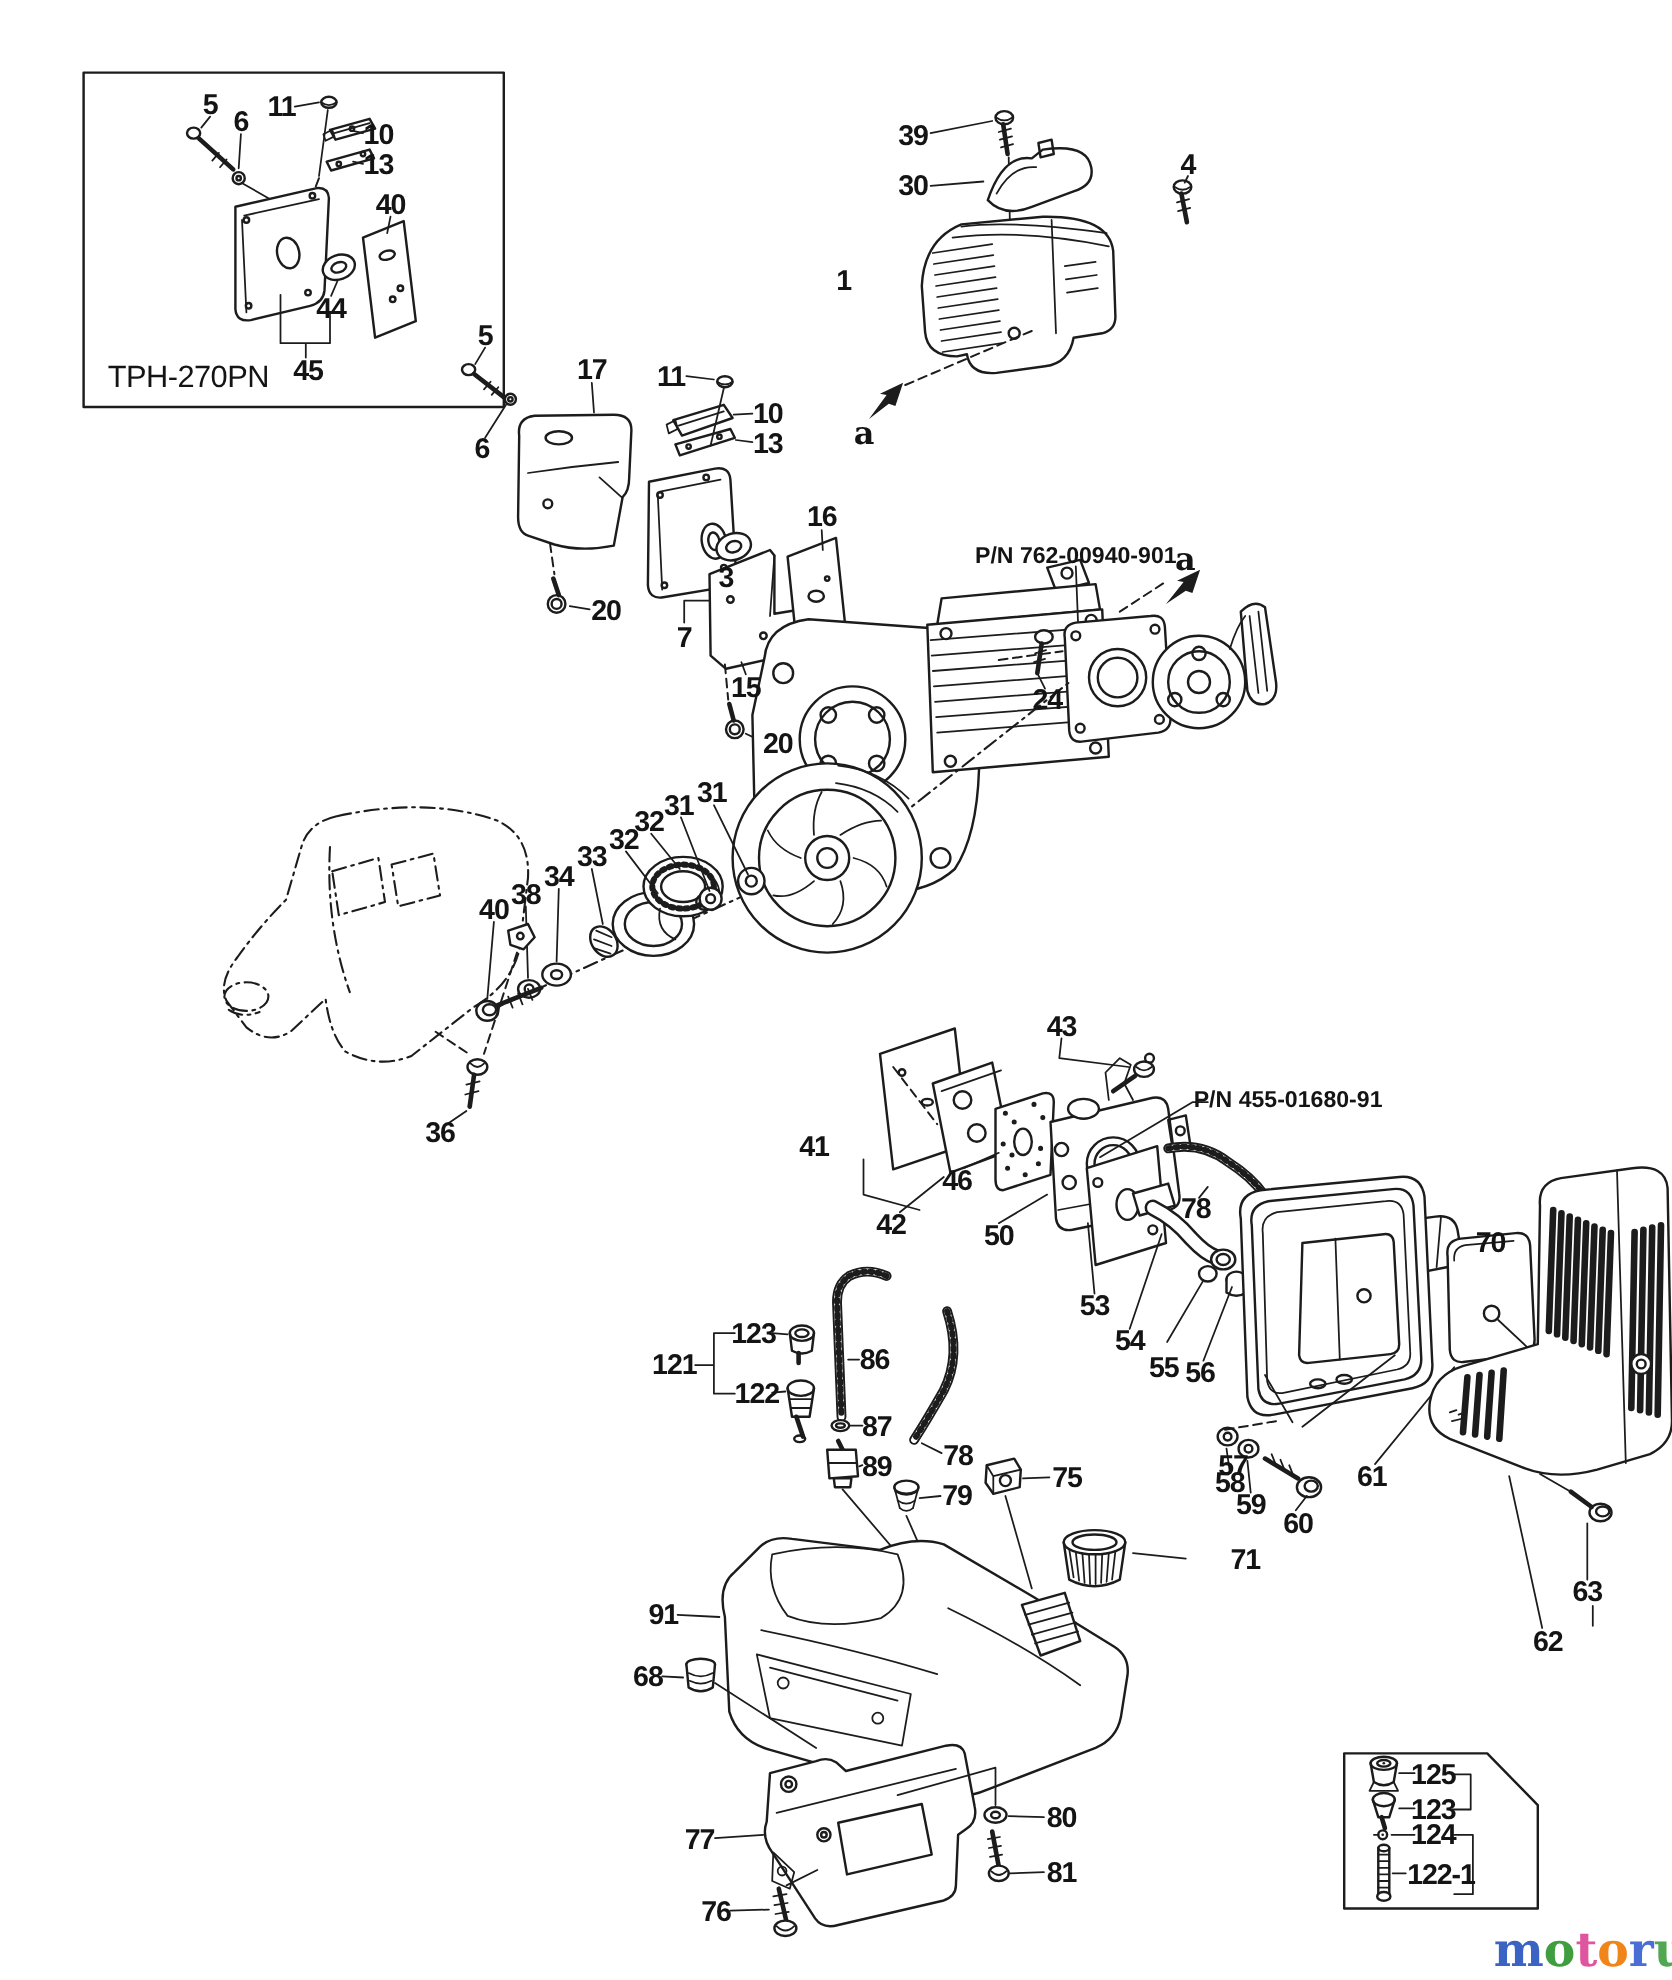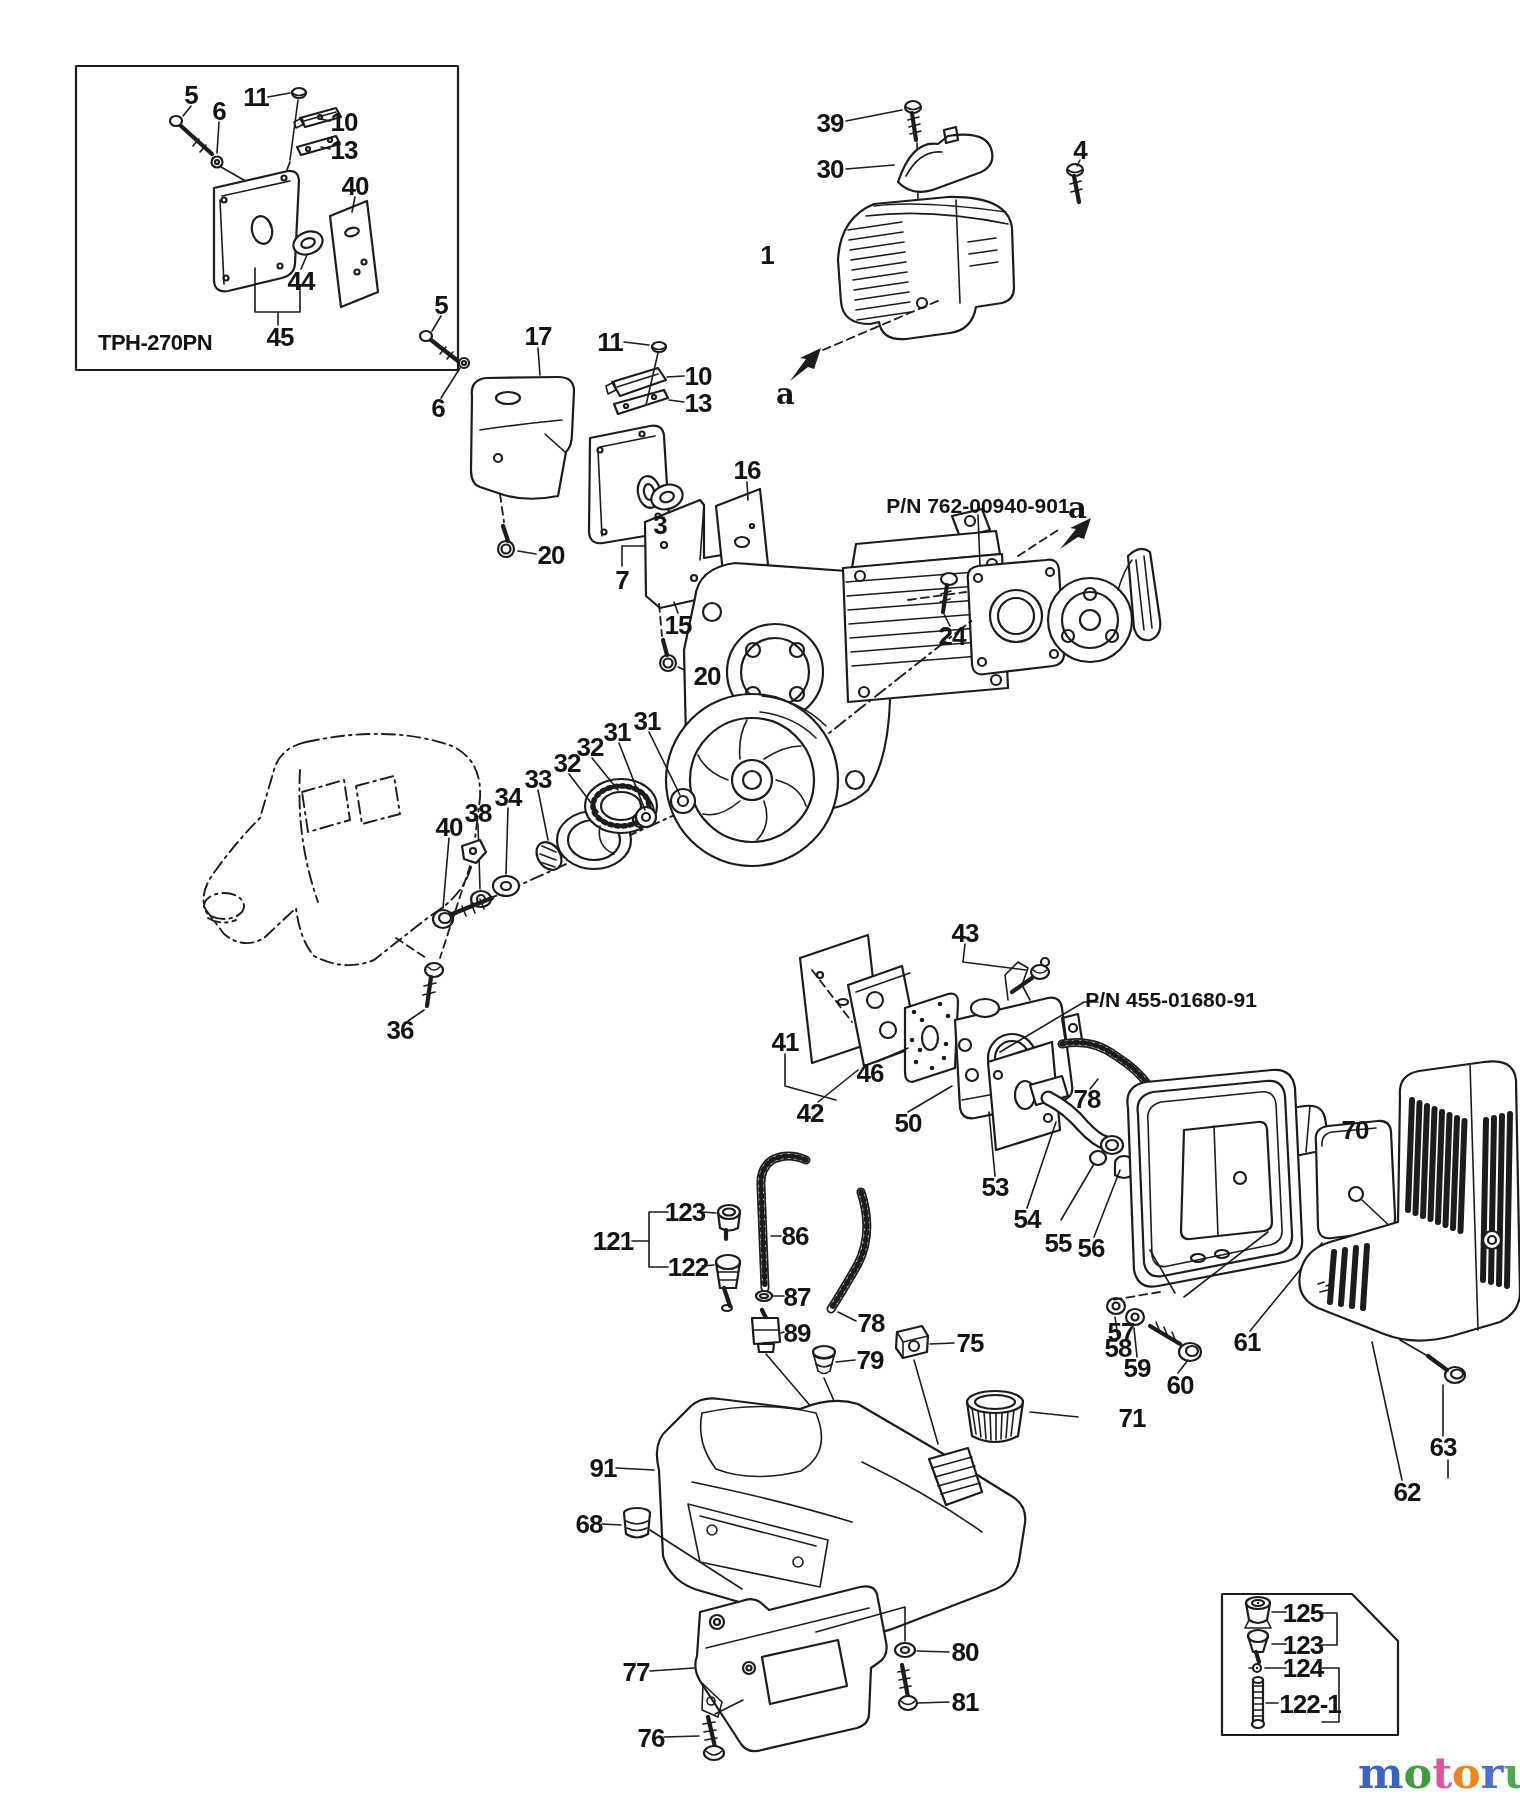--- a/index.html
+++ b/index.html
@@ -17,21 +17,21 @@
   svg .hB{stroke:#fff;stroke-width:5.5}
   svg .hC{stroke-width:5.5;stroke-dasharray:2.2 4.5}
   svg .dA{stroke-width:15}
   svg .dB{stroke:#fff;stroke-width:10.5}
   svg .lv{stroke-width:6}
   .lbl{position:absolute;transform:translate(-50%,-50%);font-weight:bold;font-size:26px;
        letter-spacing:-1px;white-space:nowrap;color:#141414}
   .pn{font-size:21px;letter-spacing:0}
   .marker{font-size:29px;font-family:"DejaVu Serif",serif}
   .model-label{position:absolute;left:98px;top:343px;transform:translate(0,-50%);
-       font-weight:bold;font-size:22px;letter-spacing:-0.5px}
+       font-weight:normal;font-size:28px;letter-spacing:-0.5px}
   .watermark{position:absolute;left:1358px;top:1748px;font-family:"DejaVu Serif",serif;
        font-weight:bold;font-size:43px;letter-spacing:0}
 </style>
 </head>
 <body>
 
 <div id="canvas">
 
 <svg width="1520" height="1800" viewBox="0 0 1520 1800">
 
@@ -530,21 +530,21 @@
       <div class="lbl" style="left: 647px; top: 721px;">31</div>
       <div class="lbl" style="left: 617px; top: 732px;">31</div>
       <div class="lbl" style="left: 590px; top: 747px;">32</div>
       <div class="lbl" style="left: 567px; top: 763px;">32</div>
       <div class="lbl" style="left: 538px; top: 779px;">33</div>
       <div class="lbl" style="left: 508px; top: 797px;">34</div>
       <div class="lbl" style="left: 478px; top: 813px;">38</div>
       <div class="lbl" style="left: 449px; top: 827px;">40</div>
       <div class="lbl" style="left: 400px; top: 1030px;">36</div>
       <div class="lbl" style="left: 965px; top: 933px;">43</div>
-      <div class="lbl" style="left: 785px; top: 1042px;">41</div>
+      <div class="lbl" style="left: 740px; top: 1042px;">41</div>
       <div class="lbl" style="left: 870px; top: 1073px;">46</div>
       <div class="lbl" style="left: 810px; top: 1113px;">42</div>
       <div class="lbl" style="left: 908px; top: 1123px;">50</div>
       <div class="lbl pn" style="left: 1171px; top: 1000px;">P/N 455-01680-91</div>
       <div class="lbl" style="left: 1087px; top: 1099px;">78</div>
       <div class="lbl" style="left: 1355px; top: 1130px;">70</div>
       <div class="lbl" style="left: 995px; top: 1187px;">53</div>
       <div class="lbl" style="left: 1027px; top: 1219px;">54</div>
       <div class="lbl" style="left: 1058px; top: 1231px; margin-top: 12px;">55</div>
       <div class="lbl" style="left: 1091px; top: 1248px;">56</div>

